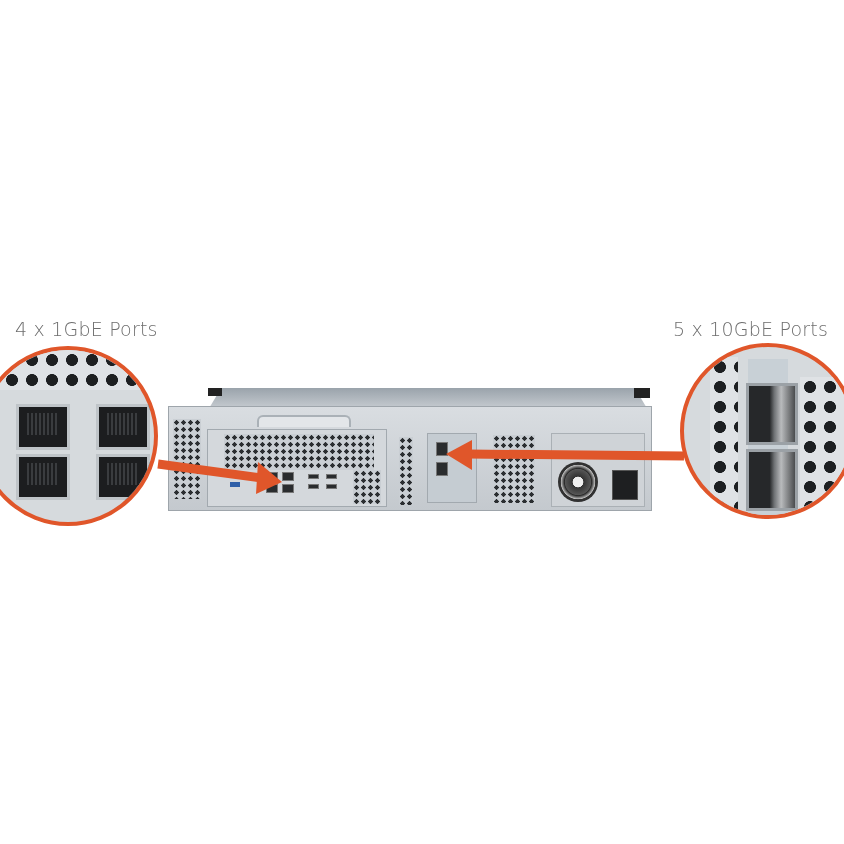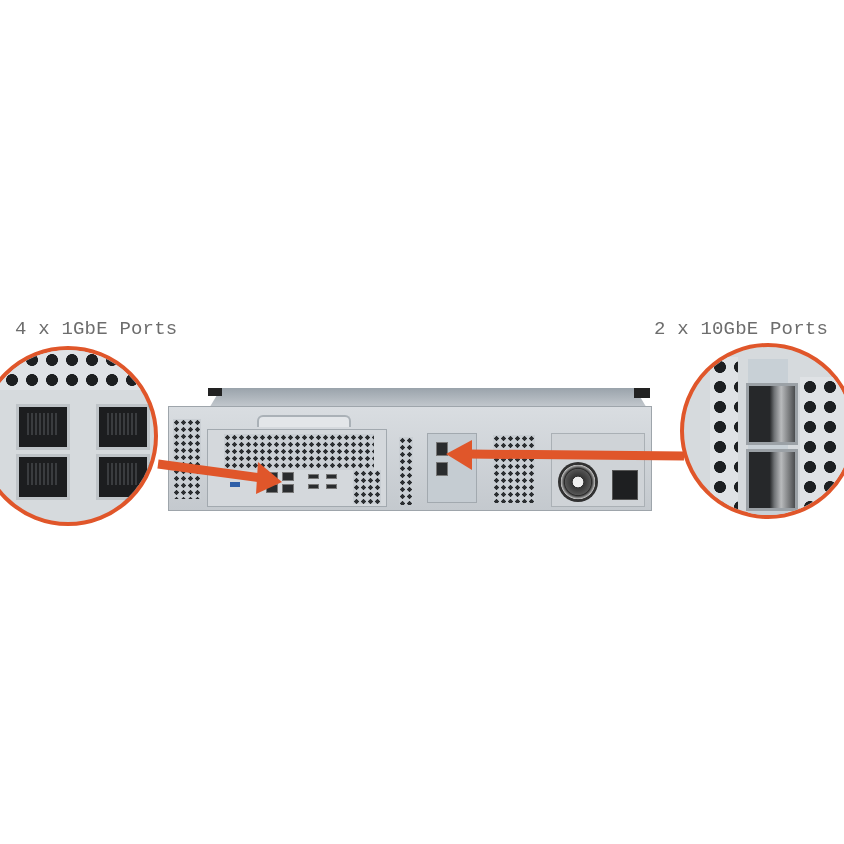--- a/index.html
+++ b/index.html
@@ -1,17 +1,17 @@
 <!DOCTYPE html>
 <html><head>
 <meta charset="utf-8">
 <style>
   html,body{margin:0;padding:0;background:#ffffff;}
   body{width:844px;height:844px;position:relative;overflow:hidden;font-family:"DejaVu Sans","Liberation Sans",sans-serif;}
-  .label{position:absolute;top:318px;font-size:19px;color:#6d6d6d;font-weight:300;letter-spacing:0.2px;font-family:Liberation Mono, monospace;}
+  .label{position:absolute;top:318px;font-size:19px;color:#6d6d6d;font-weight:300;letter-spacing:0.2px;}
   .label-left{left:15px;}
   .label-right{right:16px;}
 
   
   .chassis{position:absolute;left:168px;top:388px;width:490px;height:125px;}
   .chassis-top{position:absolute;left:40px;top:0;width:440px;height:22px;background:linear-gradient(#9aa3ab,#c9ced3);clip-path:polygon(0 100%,3% 0,97% 0,100% 100%);}
   .chassis-rack-l{position:absolute;left:40px;top:0;width:14px;height:8px;background:#222;}
   .chassis-rack-r{position:absolute;right:8px;top:0;width:16px;height:10px;background:#222;}
   .chassis-face{position:absolute;left:0;top:18px;width:484px;height:105px;background:linear-gradient(#d9dde1,#c4c9ce);border:1px solid #9ea5ab;box-sizing:border-box;}
   .handle{position:absolute;left:88px;top:8px;width:90px;height:10px;border:2px solid #aab1b7;border-bottom:none;border-radius:6px 6px 0 0;background:#e3e6e9;}
@@ -33,21 +33,21 @@
   .rj45::after{content:"";position:absolute;left:8px;top:6px;width:32px;height:22px;background:repeating-linear-gradient(90deg,#3a3c3f 0 2px,#1c1d1f 2px 4px);}
   .sfp{position:absolute;width:46px;height:56px;background:linear-gradient(90deg,#26282a 0 45%,#6f7275 55%,#b9bbbd 70%,#4a4c4e 100%);border:3px solid #9ba1a6;}
   .hex-lg{position:absolute;background-color:#dfe2e5;
     background-image:radial-gradient(circle,#1d1f21 40%,transparent 44%);
     background-size:20px 20px;}
 </style>
 </head>
 <body>
 
 <div class="label label-left">4 x 1GbE Ports</div>
-<div class="label label-right">2 x 10GbE Ports</div>
+<div class="label label-right">5 x 10GbE Ports</div>
 
 <div class="chassis">
   <div class="chassis-top"></div>
   <div class="chassis-rack-l"></div>
   <div class="chassis-rack-r"></div>
   <div class="chassis-face">
     <div class="handle"></div>
     <div class="hexgrid" style="left:4px;top:12px;width:28px;height:80px;"></div>
     <div class="panel" style="left:38px;top:22px;width:180px;height:78px;">
       <div class="hexgrid" style="left:16px;top:4px;width:150px;height:36px;"></div>

